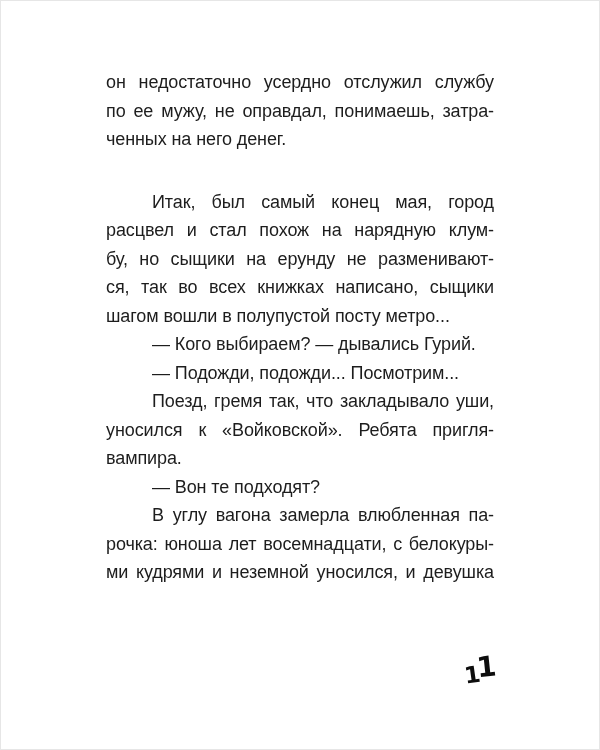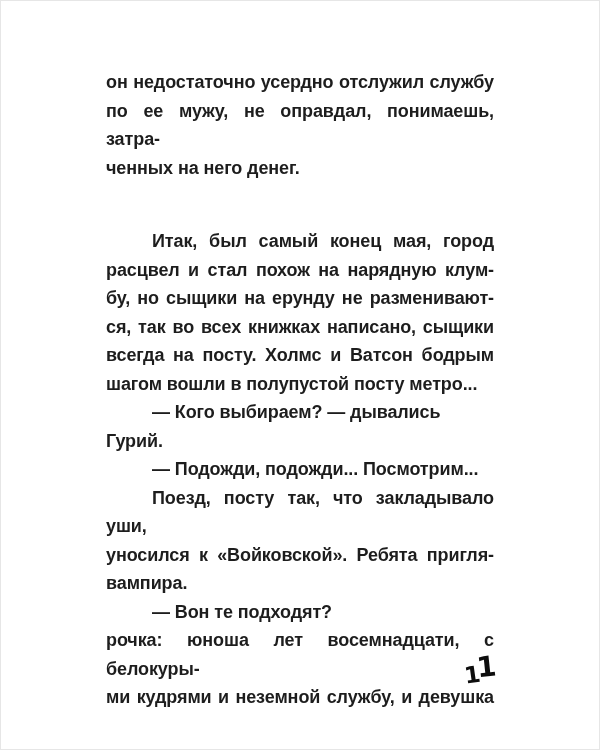--- a/index.html
+++ b/index.html
@@ -26,26 +26,25 @@
     position: absolute;
     left: 105px;
     top: 67px;
     width: 388px;
     color: var(--text);
     font-size: 18px;
     line-height: 28.5px;
     letter-spacing: -0.1px;
   }
   .para { margin: 0; }
-  .para.gap { margin-top: 45px; }
+  .para.gap { margin-top: 34px; }
   .line {
     text-align: left;
     min-height: 28.5px;
     white-space: normal;
-    font-weight: bold;
   }
   .line.j {
     text-align: justify;
     text-align-last: justify;
     text-justify: inter-word;
   }
   .line.ind { text-indent: 46px; }
   .pagenum-row {
     position: absolute;
     left: 105px;
@@ -84,38 +83,38 @@
       <div class="para">
         <div class="line j">он недостаточно усердно отслужил службу</div>
         <div class="line j">по ее мужу, не оправдал, понимаешь, затра-</div>
         <div class="line">ченных на него денег.</div>
       </div>
       <div class="para gap">
         <div class="line j ind">Итак, был самый конец мая, город</div>
         <div class="line j">расцвел и стал похож на нарядную клум-</div>
         <div class="line j">бу, но сыщики на ерунду не разменивают-</div>
         <div class="line j">ся, так во всех книжках написано, сыщики</div>
-        <div class="line j">всегда на посту. Холмс и Ватсон бодрым</div>
         <div class="line">шагом вошли в полупустой посту метро...</div>
       </div>
       <div class="para">
         <div class="line ind">— Кого выбираем? — дывались Гурий.</div>
       </div>
       <div class="para">
         <div class="line ind">— Подожди, подожди... Посмотрим...</div>
       </div>
       <div class="para">
-        <div class="line j ind">Поезд, посту так, что закладывало уши,</div>
+        <div class="line j ind">Поезд, гремя так, что закладывало уши,</div>
         <div class="line j">уносился к «Войковской». Ребята пригля-</div>
         <div class="line">вампира.</div>
       </div>
       <div class="para">
         <div class="line ind">— Вон те подходят?</div>
       </div>
       <div class="para">
+        <div class="line j ind">В углу вагона замерла влюбленная па-</div>
         <div class="line j">рочка: юноша лет восемнадцати, с белокуры-</div>
-        <div class="line j">ми кудрями и неземной службу, и девушка</div>
+        <div class="line j">ми кудрями и неземной уносился, и девушка</div>
       </div>
     </div>
   <div class="pagenum-row">
     <span class="pagenum"><span class="pn-digit pn-digit-0">1</span><span class="pn-digit pn-digit-1">1</span></span>
   </div>
 </div>
 
 </body></html>

